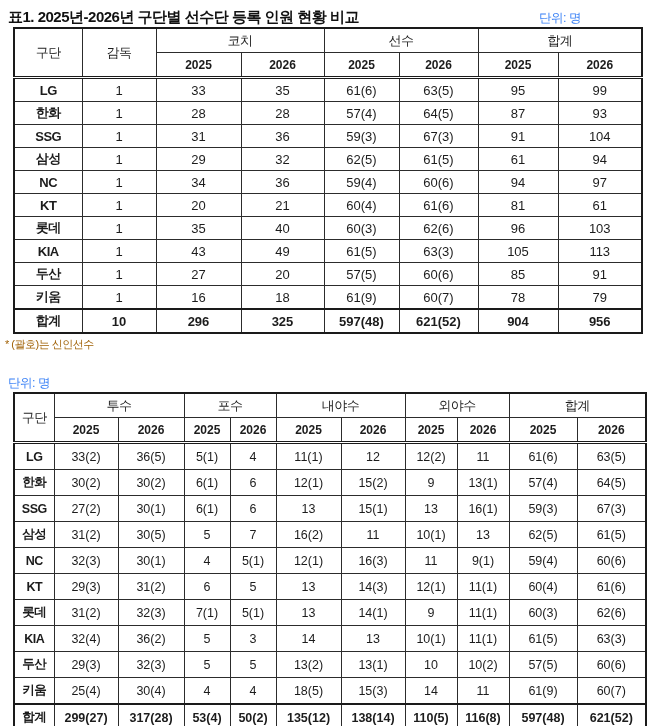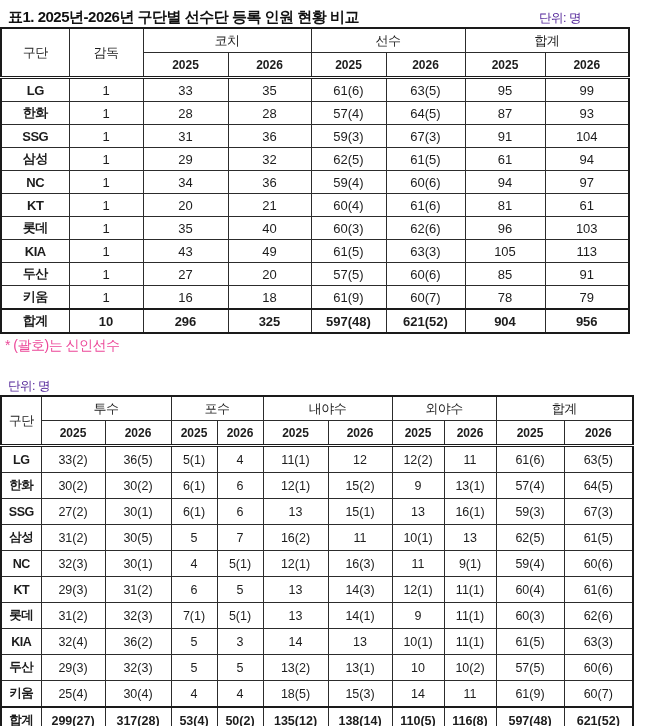--- a/index.html
+++ b/index.html
@@ -13,24 +13,25 @@
     padding-top:8px;
   }
   .title-row {
     display:flex; justify-content:space-between; align-items:flex-end;
     padding:0 0 0 8px;
   }
   .tbl-title {
     margin:0; font-size:15px; font-weight:bold; letter-spacing:-0.5px; color:#111;
   }
   .unit-label {
-    font-size:12.5px; color:#4c1d95; padding-right:72px; letter-spacing:-0.5px;
+    font-size:12.5px; color:#3b82f6; padding-right:72px; letter-spacing:-0.5px;
   }
   table.data-table {
     border-collapse:collapse; table-layout:fixed;
+    margin-left:13px;
     border:2px solid #1a1a1a;
   }
   #table1 { width:628px; }
   #table2 { width:632px; }
   .data-table th, .data-table td {
     border:1px solid #2c2c2c;
     text-align:center; vertical-align:middle;
     padding:1px 1px; overflow:hidden; white-space:nowrap;
     font-size:13px;
   }
@@ -38,21 +39,21 @@
   .data-table thead .year-th { font-weight:bold; font-size:12px; letter-spacing:0; }
   .data-table thead th { height:21px; }
   
   .data-table thead tr.year-row th,
   .data-table thead th[rowspan] { border-bottom:3px double #1a1a1a; }
   #table1 tbody td { height:20px; }
   #table2 tbody td { height:23px; font-size:12.5px; }
   .team-cell { font-weight:bold; letter-spacing:-0.5px; }
   tr.total-row td { border-top:2px solid #1a1a1a; font-weight:bold; }
   .footnote {
-    margin:3px 0 0 5px; font-size:14px; color:#ec4899; letter-spacing:-0.5px;
+    margin:3px 0 0 5px; font-size:11px; color:#a16207; letter-spacing:-0.5px;
   }
   .section-2 { margin-top:23px; }
 </style>
 </head>
 <body>
 
 <div class="page">
 
   <section>
     <div class="title-row">

